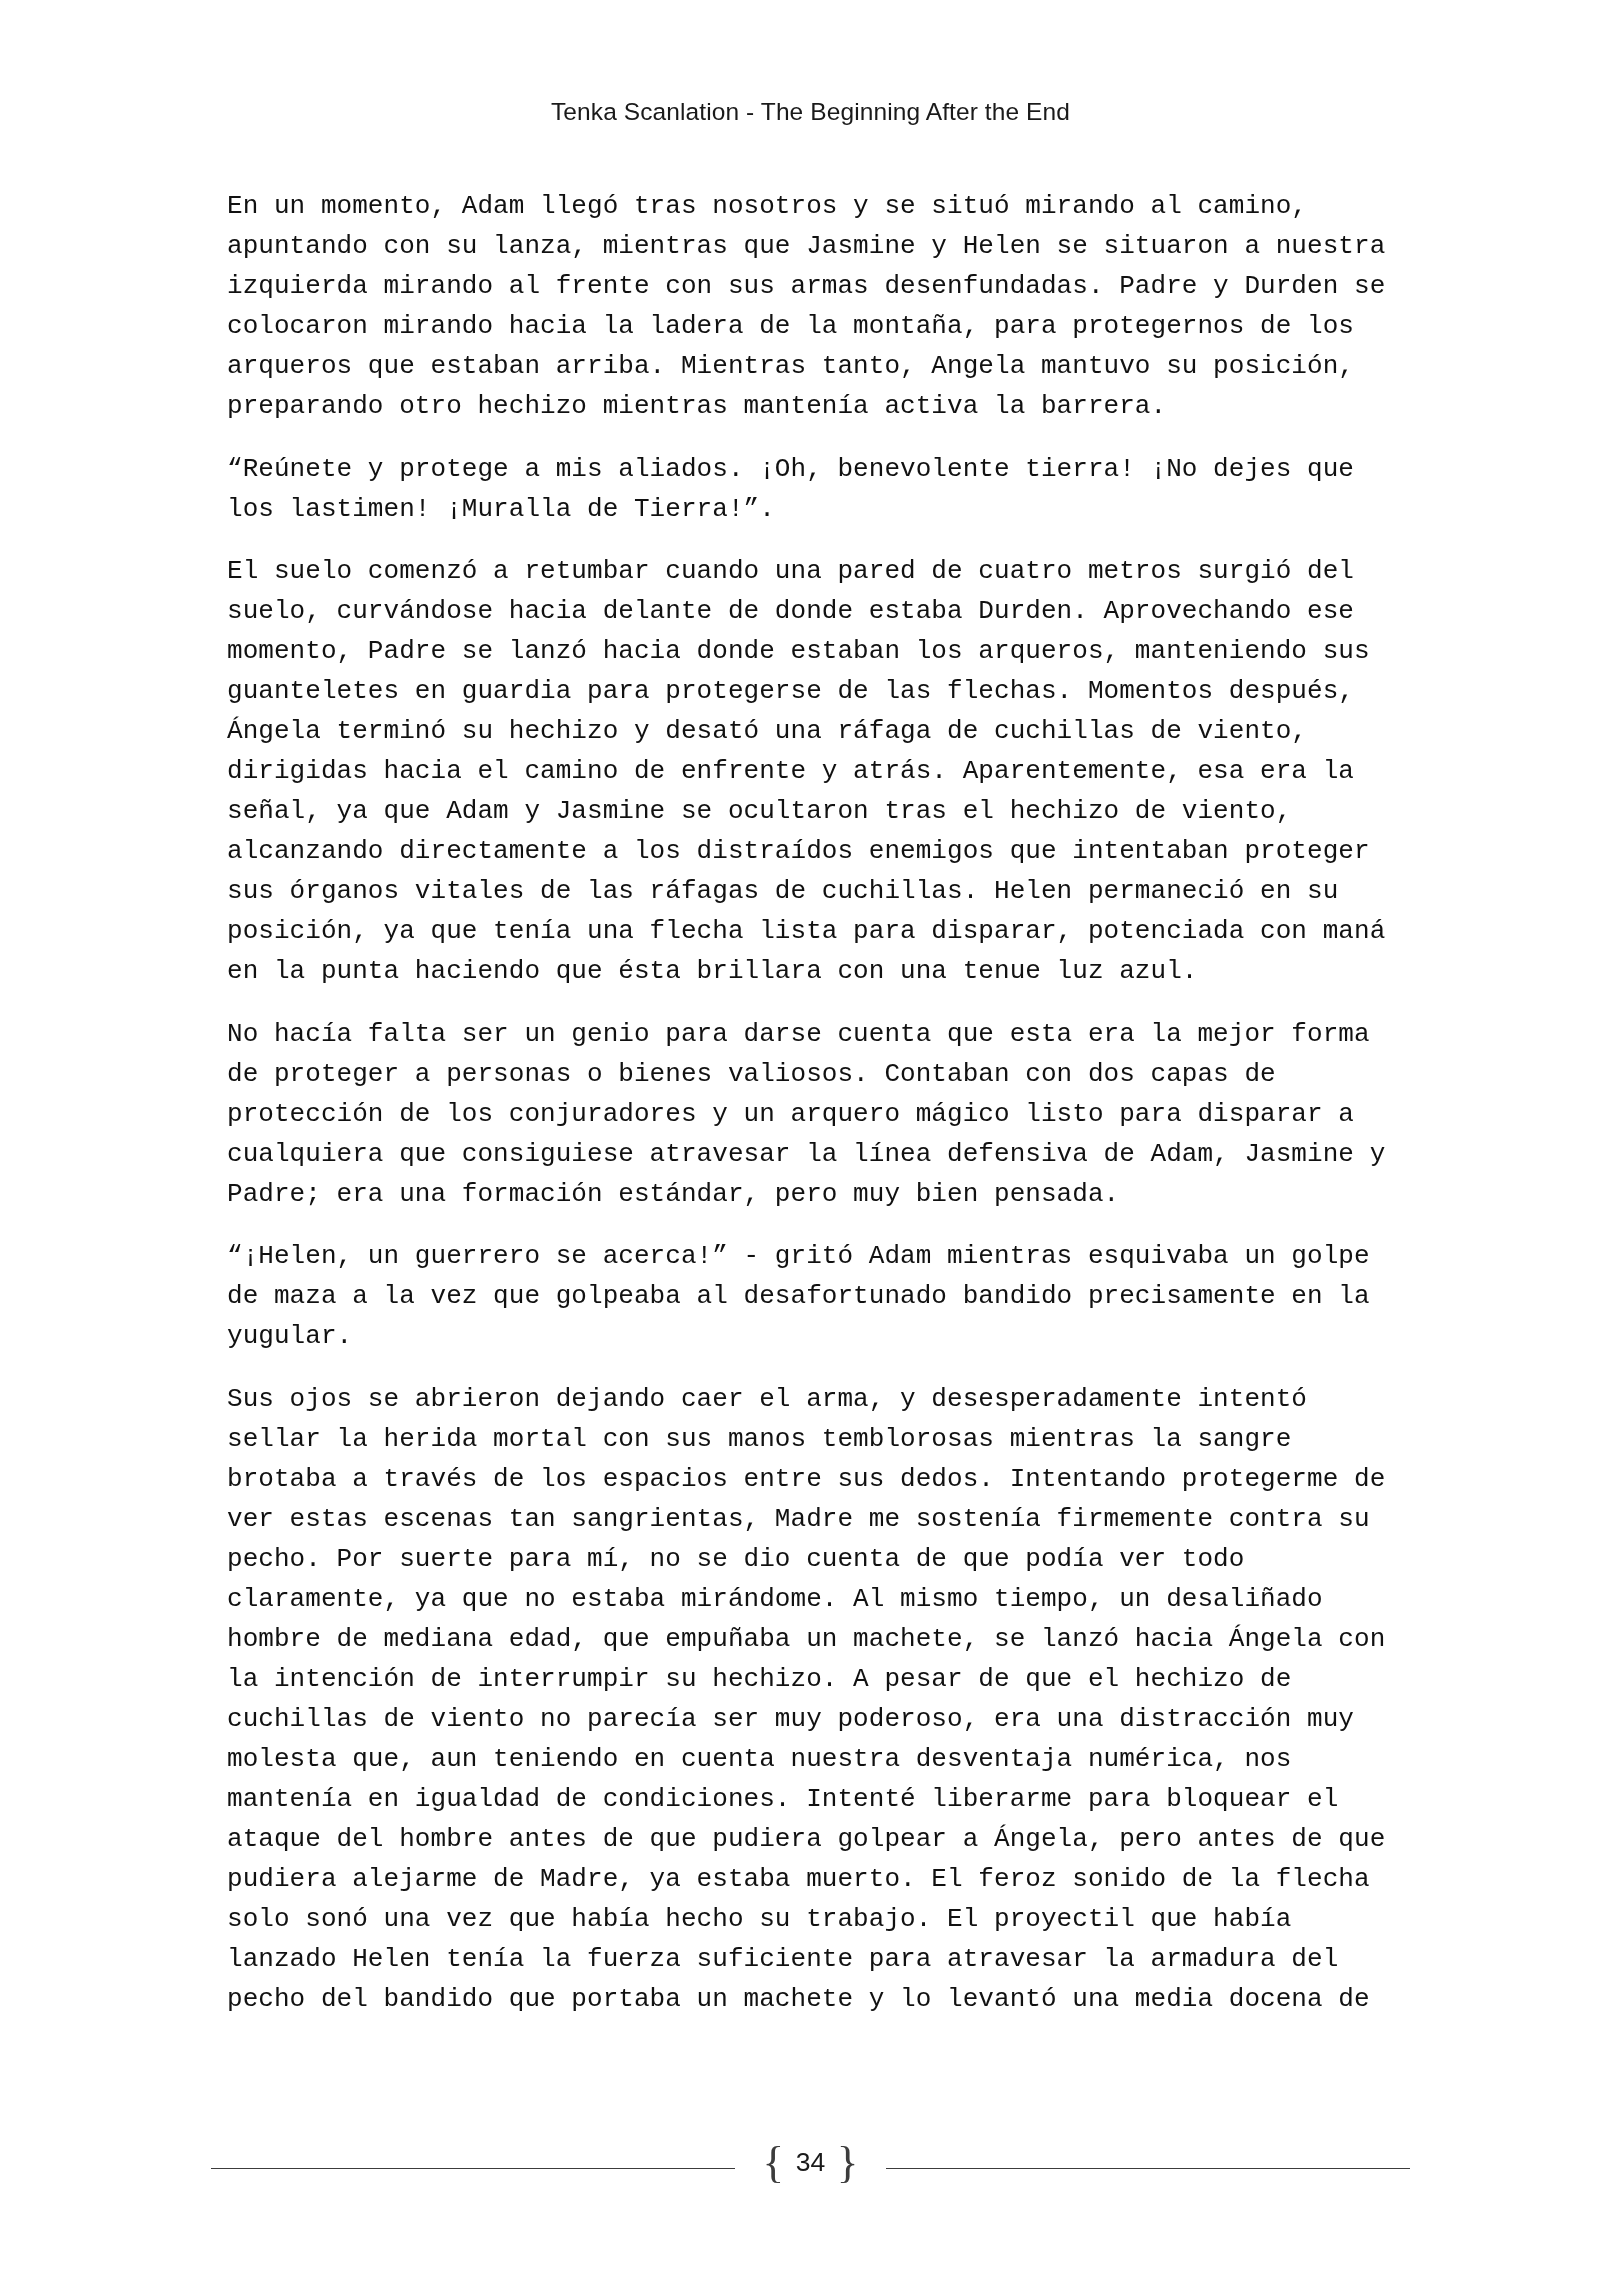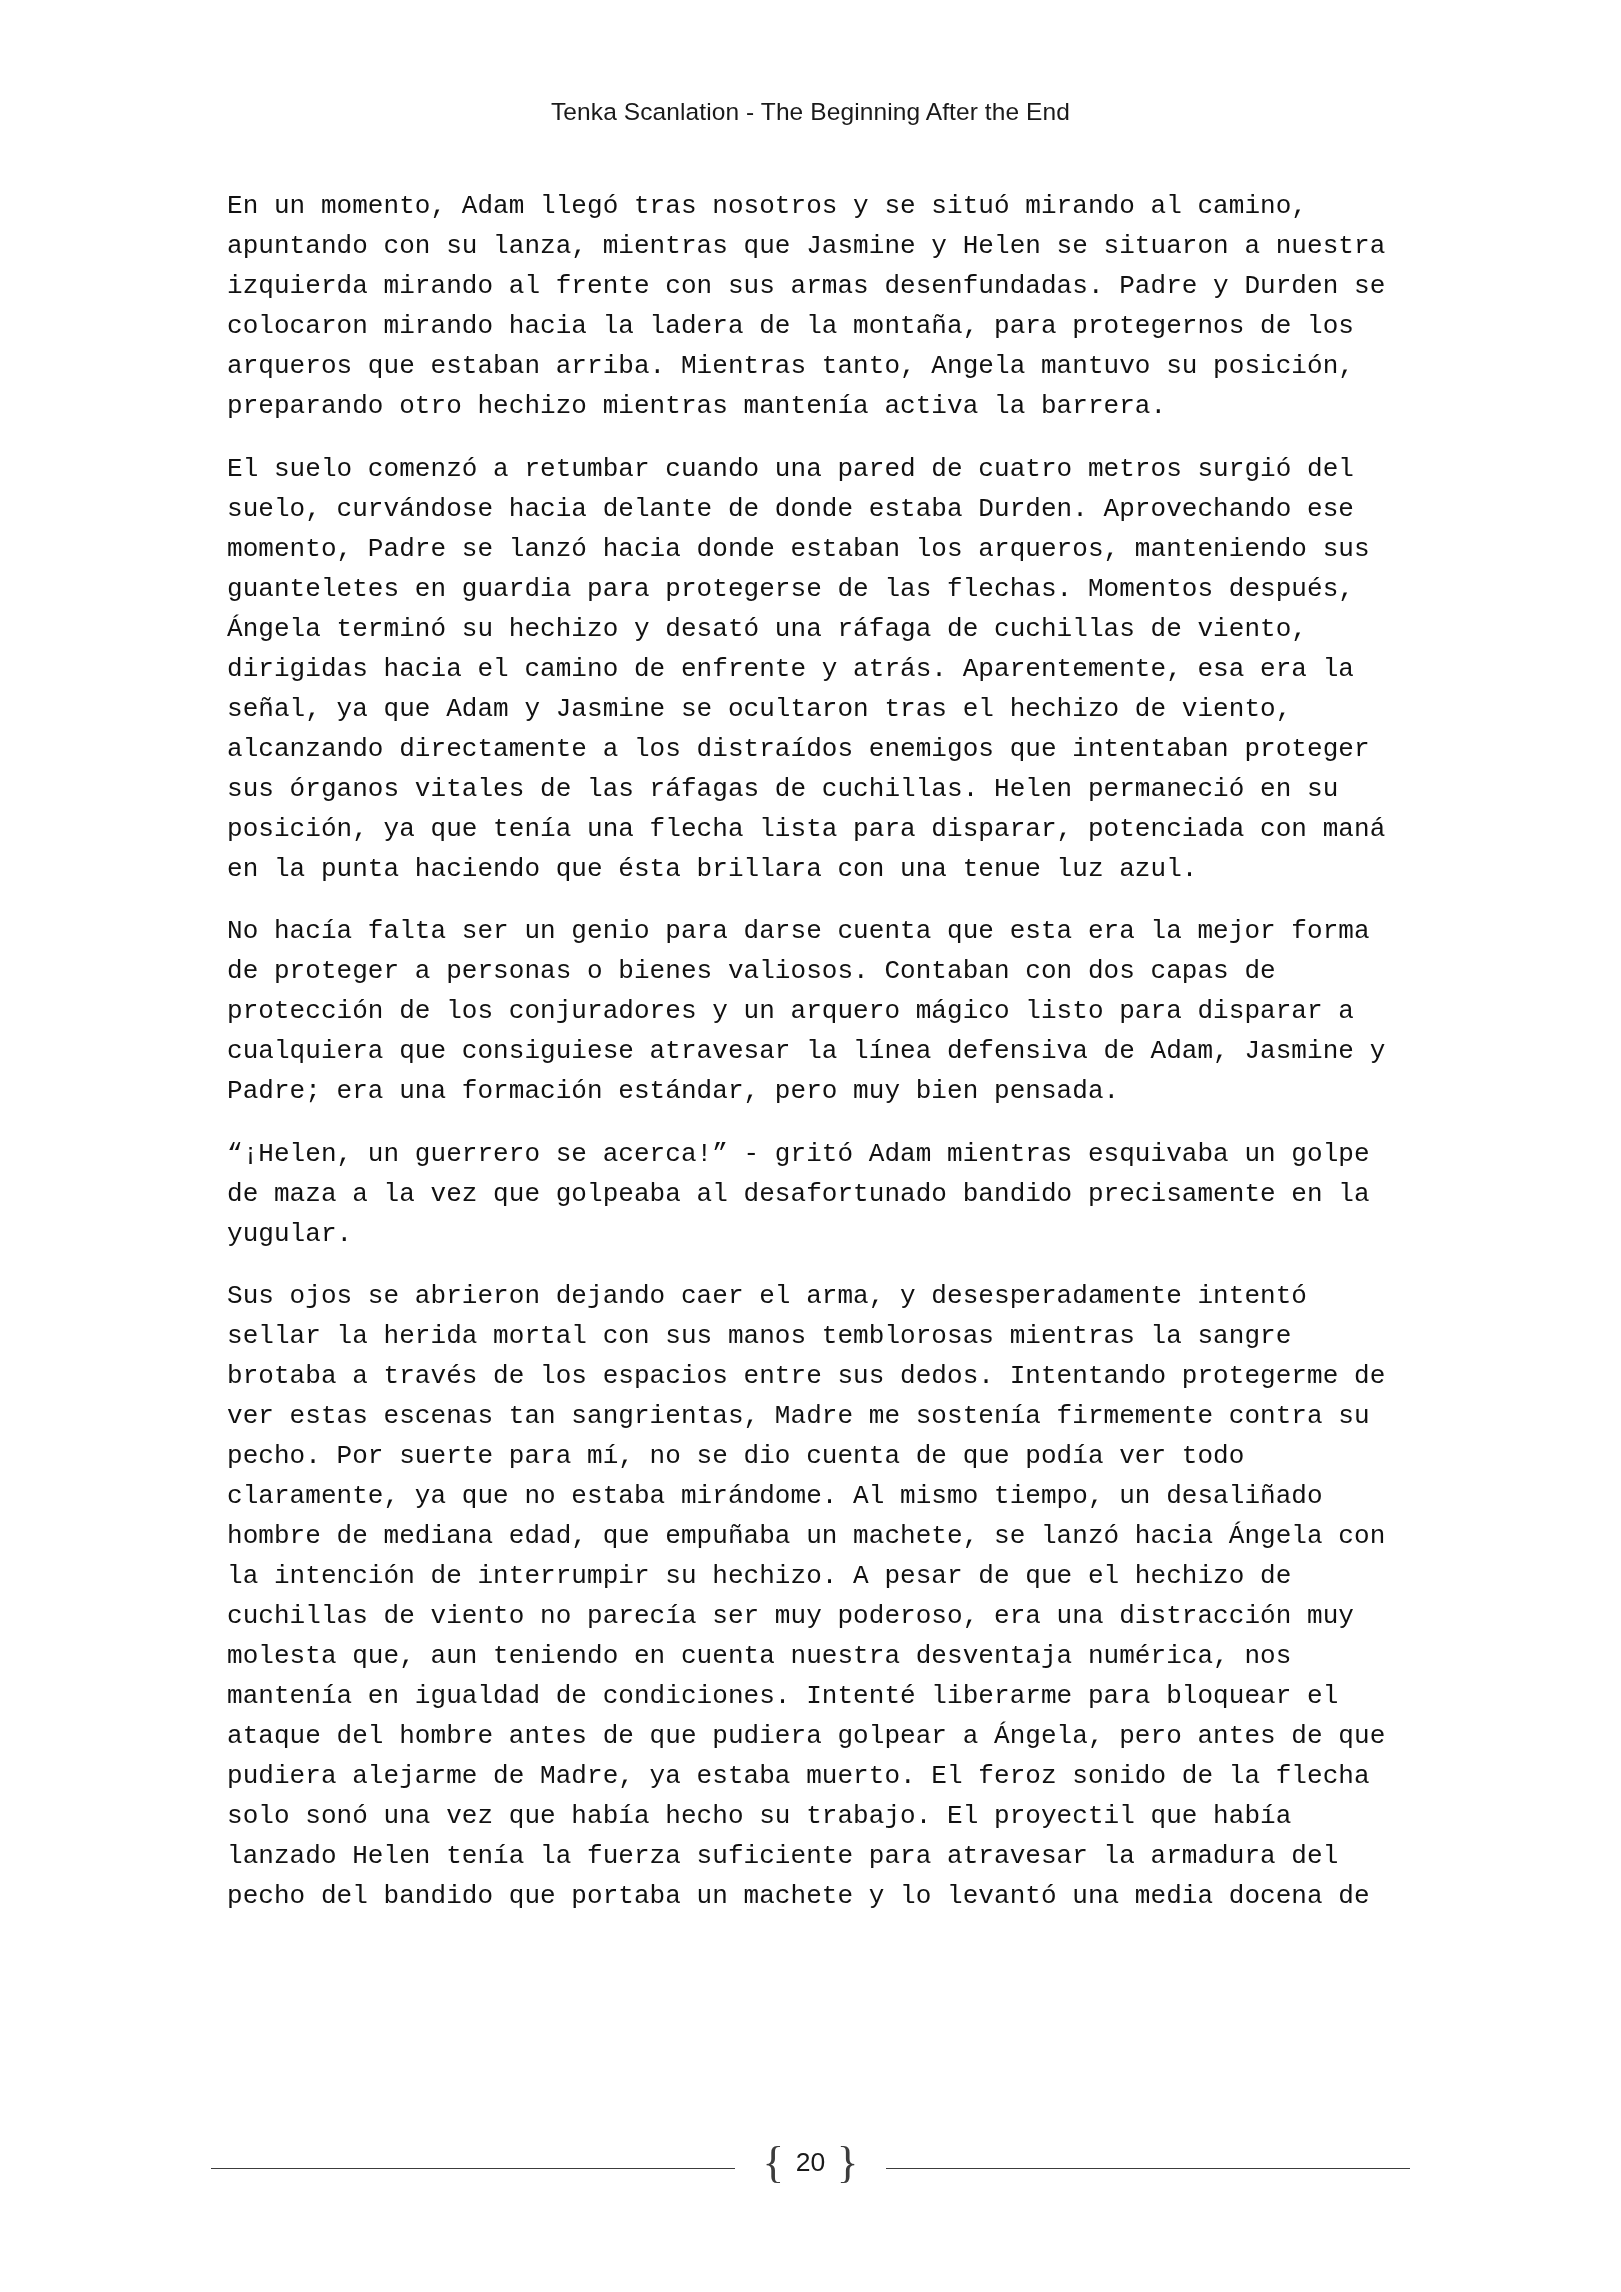--- a/index.html
+++ b/index.html
@@ -96,30 +96,31 @@
 </style>
 </head>
 <body>
 
 <div class="page">
 
   <div class="header">Tenka Scanlation - The Beginning After the End</div>
 
   <div class="content">
     <p class="para">En un momento, Adam llegó tras nosotros y se situó mirando al camino, apuntando con su lanza, mientras que Jasmine y Helen se situaron a nuestra izquierda mirando al frente con sus armas desenfundadas. Padre y Durden se colocaron mirando hacia la ladera de la montaña, para protegernos de los arqueros que estaban arriba. Mientras tanto, Angela mantuvo su posición, preparando otro hechizo mientras mantenía activa la barrera.</p>
+    <p class="para">“Reúnete y protege a mis aliados. ¡Oh, benevolente tierra! ¡No dejes que los lastimen! ¡Muralla de Tierra!”.</p>
     <p class="para">El suelo comenzó a retumbar cuando una pared de cuatro metros surgió del suelo, curvándose hacia delante de donde estaba Durden. Aprovechando ese momento, Padre se lanzó hacia donde estaban los arqueros, manteniendo sus guanteletes en guardia para protegerse de las flechas. Momentos después, Ángela terminó su hechizo y desató una ráfaga de cuchillas de viento, dirigidas hacia el camino de enfrente y atrás. Aparentemente, esa era la señal, ya que Adam y Jasmine se ocultaron tras el hechizo de viento, alcanzando directamente a los distraídos enemigos que intentaban proteger sus órganos vitales de las ráfagas de cuchillas. Helen permaneció en su posición, ya que tenía una flecha lista para disparar, potenciada con maná en la punta haciendo que ésta brillara con una tenue luz azul.</p>
     <p class="para">No hacía falta ser un genio para darse cuenta que esta era la mejor forma de proteger a personas o bienes valiosos. Contaban con dos capas de protección de los conjuradores y un arquero mágico listo para disparar a cualquiera que consiguiese atravesar la línea defensiva de Adam, Jasmine y Padre; era una formación estándar, pero muy bien pensada.</p>
     <p class="para">“¡Helen, un guerrero se acerca!” - gritó Adam mientras esquivaba un golpe de maza a la vez que golpeaba al desafortunado bandido precisamente en la yugular.</p>
     <p class="para">Sus ojos se abrieron dejando caer el arma, y desesperadamente intentó sellar la herida mortal con sus manos temblorosas mientras la sangre brotaba a través de los espacios entre sus dedos.  Intentando protegerme de ver estas escenas tan sangrientas, Madre me sostenía firmemente contra su pecho. Por suerte para mí, no se dio cuenta de que podía ver todo claramente, ya que no estaba mirándome. Al mismo tiempo, un desaliñado hombre de mediana edad, que empuñaba un machete, se lanzó hacia Ángela con la intención de interrumpir su hechizo. A pesar de que el hechizo de cuchillas de viento no parecía ser muy poderoso, era una distracción muy molesta que, aun teniendo en cuenta nuestra desventaja numérica, nos mantenía en igualdad de condiciones. Intenté liberarme para bloquear el ataque del hombre antes de que pudiera golpear a Ángela, pero antes de que pudiera alejarme de Madre, ya estaba muerto. El feroz sonido de la flecha solo sonó una vez que había hecho su trabajo. El proyectil que había lanzado Helen tenía la fuerza suficiente para atravesar la armadura del pecho del bandido que portaba un machete y lo levantó una media docena de</p>
   </div>
 
   <div class="footer">
     <div class="footer-rule-left"></div>
     <div class="footer-rule-right"></div>
     <div class="footer-center">
       <span class="brace">{</span>
-      <span class="page-number">20</span>
+      <span class="page-number">34</span>
       <span class="brace">}</span>
     </div>
   </div>
 
 </div>
 
 
 </body></html>

